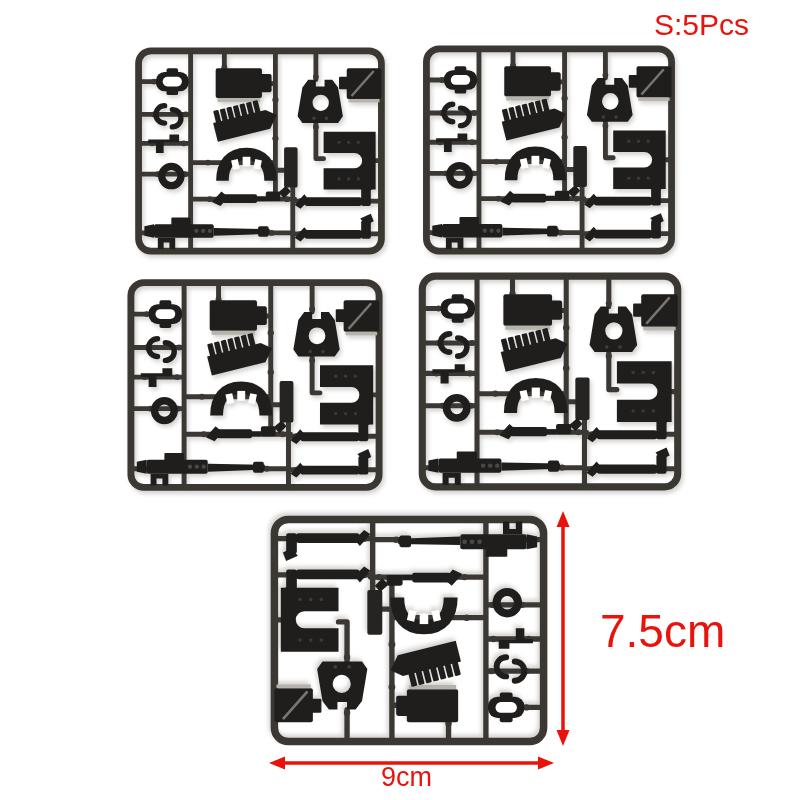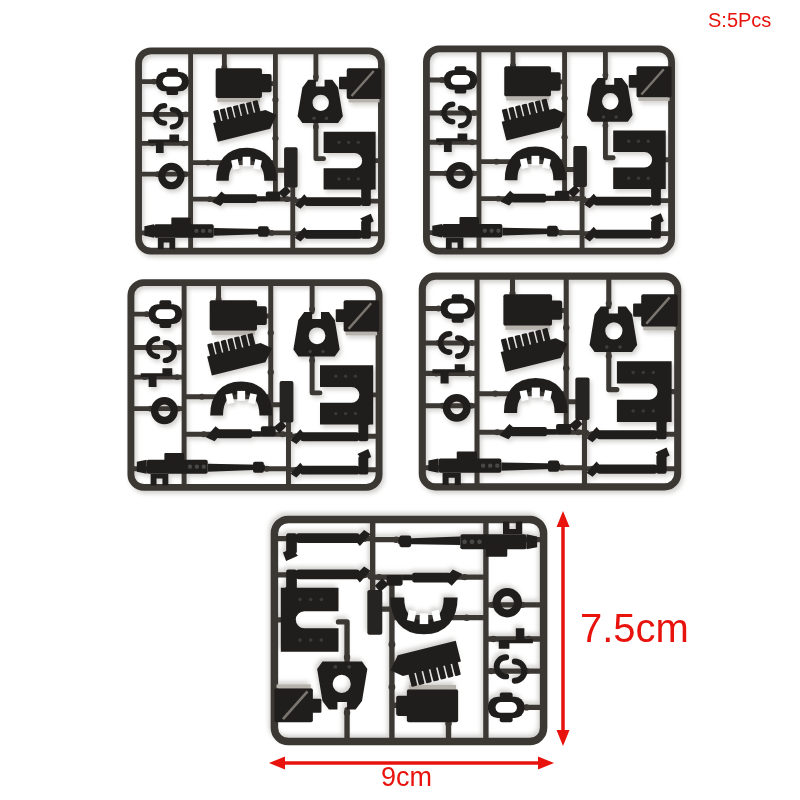--- a/index.html
+++ b/index.html
@@ -12,22 +12,22 @@
     font-family: "Liberation Sans", sans-serif;
   }
   .sheet-svg { position: absolute; left: 0; top: 0; }
   .annotation {
     position: absolute;
     color: #e8130d;
     font-weight: 500;
     line-height: 1;
     white-space: nowrap;
   }
-  .badge    { left: 708px; top: 10px;  font-size: 20px; text-align: right; }
-  .dim-h    { left: 580px; top: 608px; font-size: 40px; }
+  .badge    { left: 654px; top: 10px;  font-size: 30px; text-align: right; }
+  .dim-h    { left: 600px; top: 608px; font-size: 46px; }
   .dim-w    { left: 381px; top: 764px; font-size: 27px; }
   .sprue-shadow { filter: drop-shadow(2px 3px 2px rgba(110,105,100,0.30)); }
 </style>
 </head>
 <body>
 
 <div class="canvas">
 
   <svg class="sheet-svg" width="800" height="800" viewBox="0 0 800 800">
     <defs>

